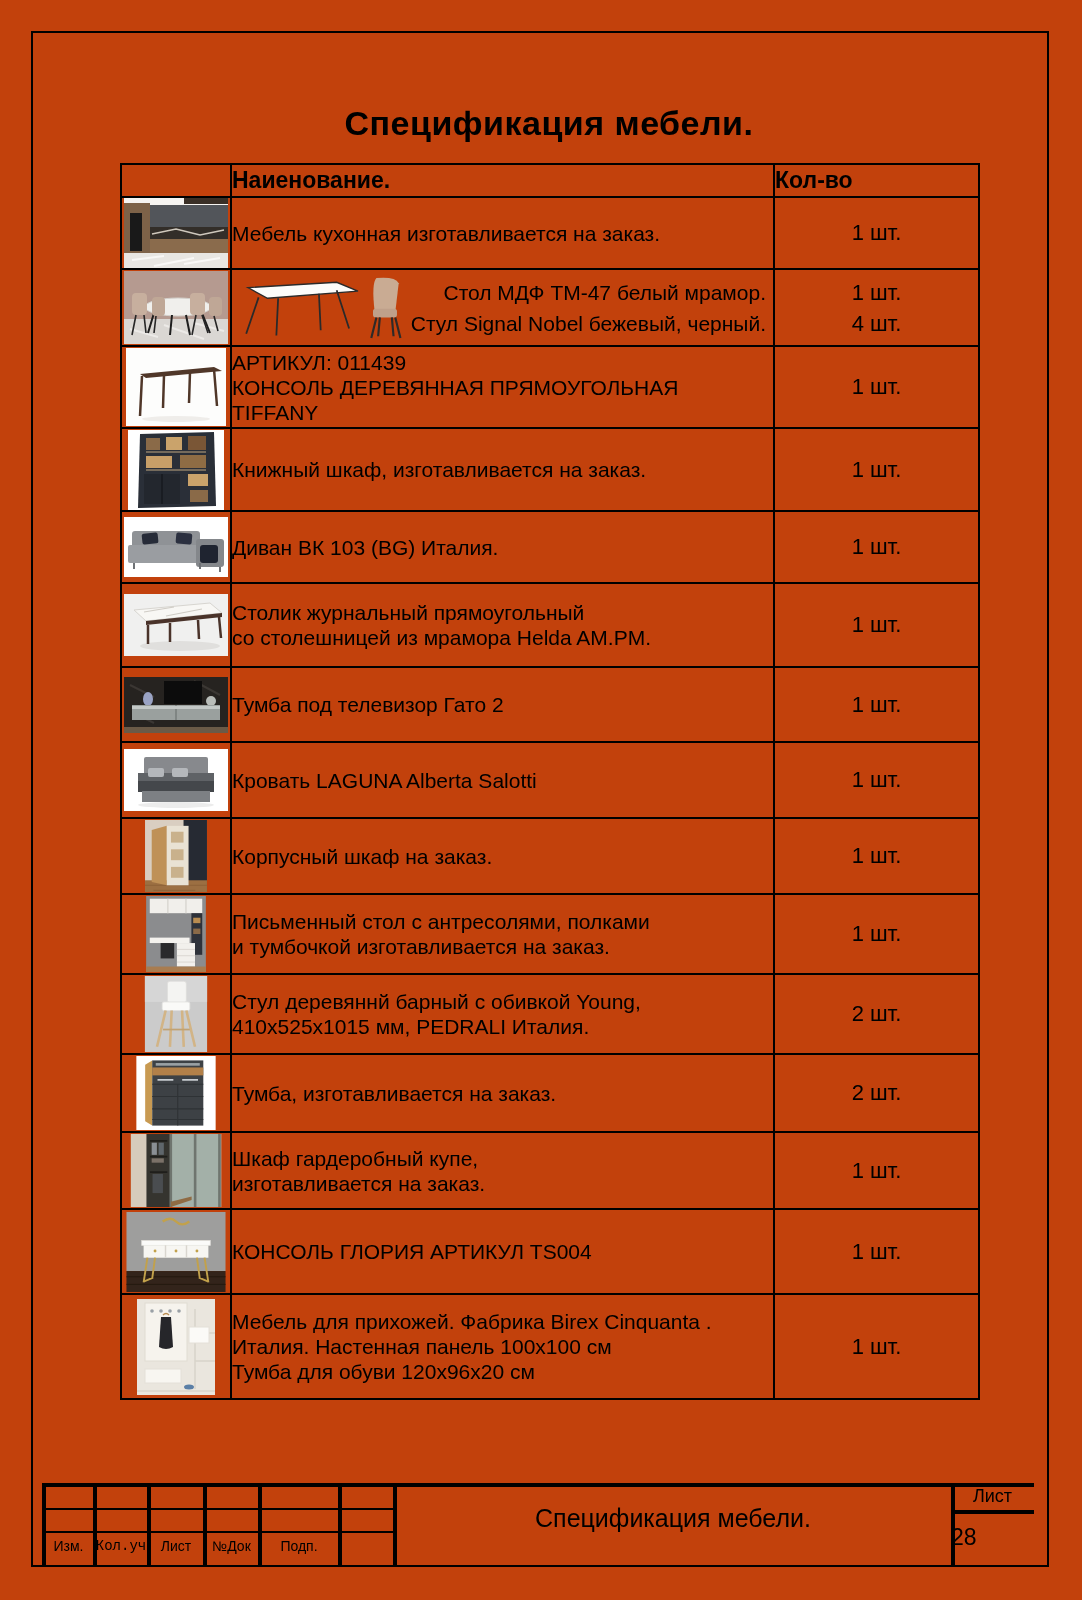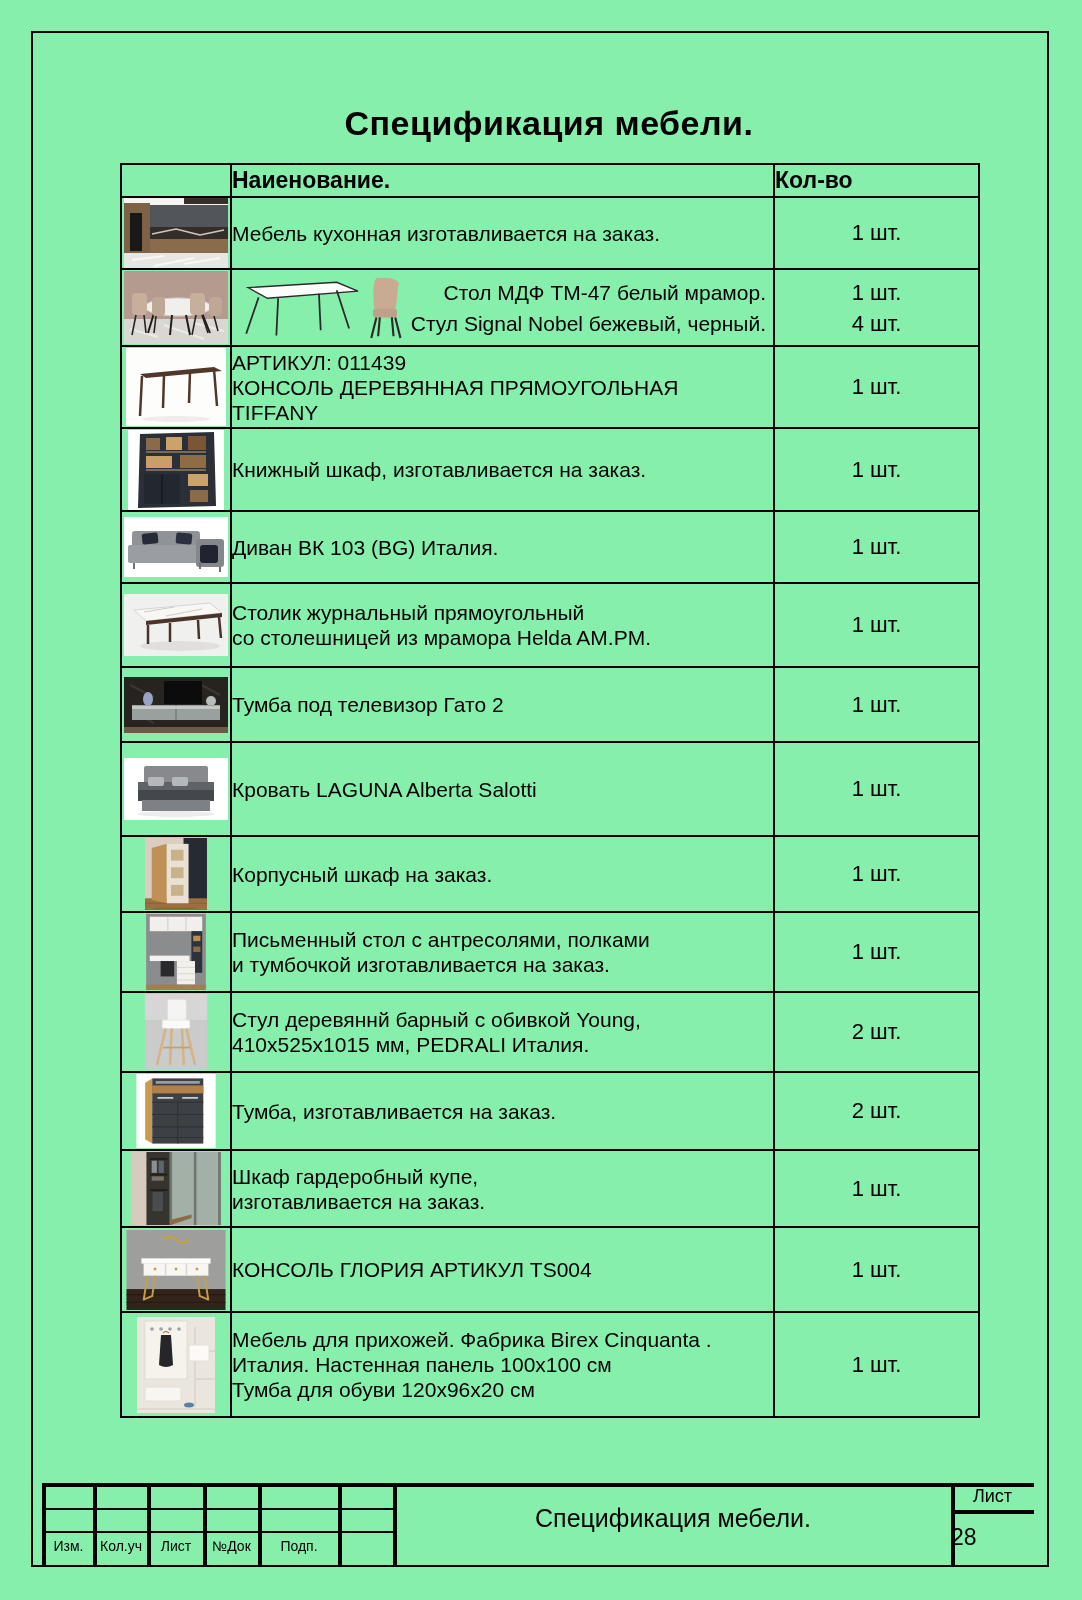--- a/index.html
+++ b/index.html
@@ -1,17 +1,17 @@
 <!DOCTYPE html>
 <html><head>
 <meta charset="utf-8">
 <style>
   html,body { margin:0; padding:0; background:#ffffff; }
   .page {
-    position:relative; width:1082px; height:1600px; background:#86efac;
+    position:relative; width:1082px; height:1600px; background:#c2410c;
     font-family:"Liberation Sans", sans-serif; color:#000; overflow:hidden;
   }
   .frame {
     position:absolute; left:31px; top:31px; width:1014px; height:1532px;
     border:2px solid #000;
   }
   .doc-title {
     position:absolute; left:120px; top:104px; width:858px;
     text-align:center; font-size:34px; font-weight:bold; letter-spacing:0.5px;
   }
@@ -204,21 +204,21 @@
           <rect x="8" y="28" width="88" height="15" fill="#9aa09e"></rect>
           <line x1="52" y1="28" x2="52" y2="43" stroke="#767c7a" stroke-width="1.5"></line>
           <rect x="8" y="29" width="88" height="3" fill="#c3c8c6"></rect>
           <rect x="0" y="50" width="104" height="6" fill="#6a5a47"></rect>
         </svg>
       </td>
       <td class="nm ind16">Тумба под телевизор Гато 2</td>
       <td class="qty">1 шт.</td>
     </tr>
 
-    <tr style="height:94px">
+    <tr style="height:76px">
       <td class="imgc">
         <svg width="104" height="62" viewBox="0 0 104 62">
           <rect width="104" height="62" fill="#ffffff"></rect>
           <rect x="20" y="8" width="64" height="20" rx="2" fill="#87898d"></rect>
           <rect x="14" y="24" width="76" height="18" fill="#5f6266"></rect>
           <rect x="24" y="19" width="16" height="9" rx="2" fill="#b4b7bb"></rect>
           <rect x="48" y="19" width="16" height="9" rx="2" fill="#b4b7bb"></rect>
           <rect x="14" y="32" width="76" height="11" fill="#44474b"></rect>
           <rect x="18" y="42" width="68" height="11" fill="#7d8084"></rect>
           <ellipse cx="52" cy="56" rx="38" ry="3" fill="#ececec"></ellipse>
@@ -383,21 +383,21 @@
     <div class="tb-line" style="left:147px; top:1483px; width:4px; height:82px;"></div>
     <div class="tb-line" style="left:203px; top:1483px; width:4px; height:82px;"></div>
     <div class="tb-line" style="left:258px; top:1483px; width:4px; height:82px;"></div>
     <div class="tb-line" style="left:338px; top:1483px; width:4px; height:82px;"></div>
     <div class="tb-line" style="left:393px; top:1483px; width:4px; height:82px;"></div>
 
     <div class="tb-line" style="left:42px; top:1508px; width:355px; height:2px;"></div>
     <div class="tb-line" style="left:42px; top:1531px; width:355px; height:2px;"></div>
 
     <div class="tb-label" style="left:44px;  top:1538px; width:49px;">Изм.</div>
-    <div class="tb-label" style="left:95px;  top:1538px; width:52px;">Кол.уч</div>
+    <div class="tb-label" style="left:95px;  top:1538px; width:52px;font-family:Liberation Mono, monospace;">Кол.уч</div>
     <div class="tb-label" style="left:149px; top:1538px; width:54px;">Лист</div>
     <div class="tb-label" style="left:205px; top:1538px; width:53px;">№Док</div>
     <div class="tb-label" style="left:260px; top:1538px; width:78px;">Подп.</div>
     <div class="tb-label" style="left:340px; top:1614px; width:53px;">Дата</div>
 
     <div class="tb-title">Спецификация мебели.</div>
 
     <div class="tb-line" style="left:951px; top:1483px; width:4px; height:84px;"></div>
     <div class="tb-sheet-label">Лист</div>
     <div class="tb-line" style="left:951px; top:1510px; width:83px; height:4px;"></div>

